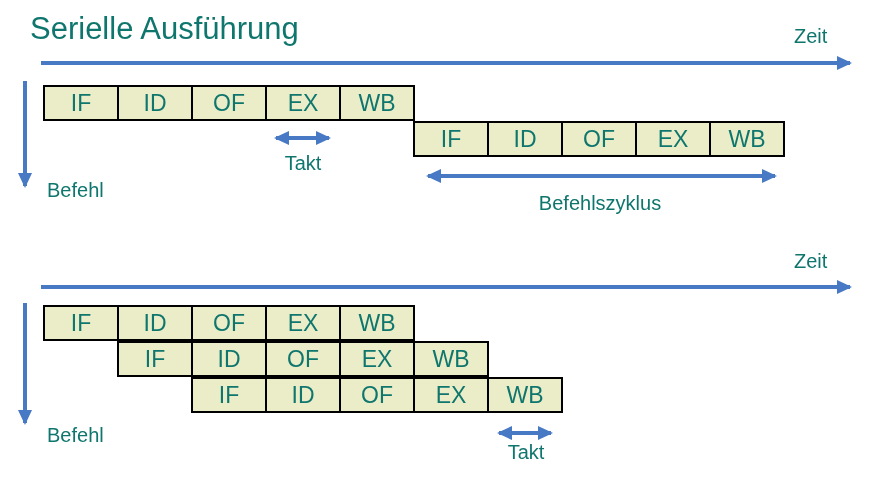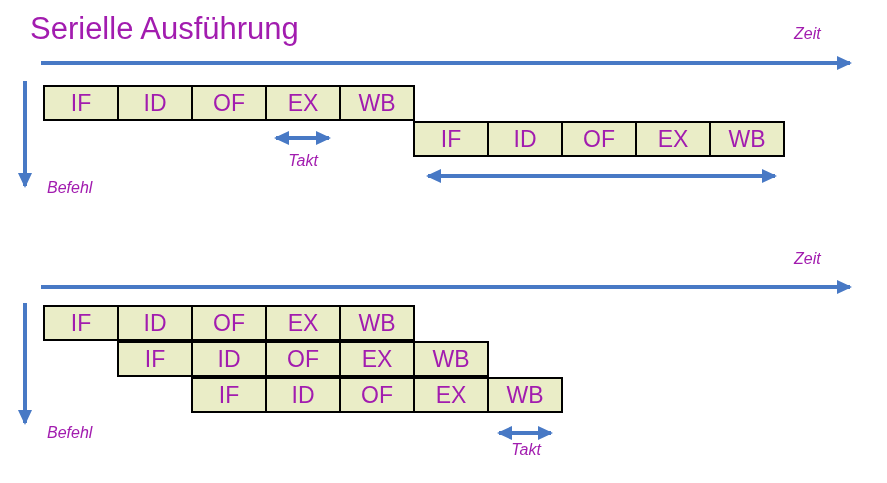--- a/index.html
+++ b/index.html
@@ -2,37 +2,36 @@
 <html><head>
 <meta charset="utf-8">
 <style>
   html, body { margin: 0; padding: 0; background: #ffffff; }
   .canvas {
     position: relative;
     width: 887px;
     height: 483px;
     background: #ffffff;
     font-family: "Liberation Sans", "DejaVu Sans", sans-serif;
-    color: #a21caf;
+    color: #0f766e;
     overflow: hidden;
   }
   .arrows-layer { position: absolute; left: 0; top: 0; width: 887px; height: 483px; }
   .arrow-line { stroke: #4879C5; stroke-width: 4; fill: none; }
   .title {
     position: absolute;
     font-size: 31px;
     line-height: 1.05;
     white-space: nowrap;
   }
   .label {
     position: absolute;
-    font-size: 16px;
+    font-size: 20px;
     line-height: 1.05;
     white-space: nowrap;
-    font-style: italic;
   }
   .label.centered { transform: translateX(-50%); text-align: center; }
   .stage-row { position: absolute; display: flex; text-align: center; }
   .stage-cell {
     box-sizing: border-box;
     width: 76px;
     height: 36px;
     background: #EAEDC7;
     border: 2px solid #000000;
     margin-left: -2px;
@@ -82,20 +81,21 @@
     <div class="stage-cell">ID</div>
     <div class="stage-cell">OF</div>
     <div class="stage-cell">EX</div>
     <div class="stage-cell">WB</div>
   </div>
 
   <div class="label centered" style="left:303px; top:153px;">Takt</div>
 
   <div class="label" style="left:47px; top:180px;">Befehl</div>
 
+  <div class="label centered" style="left:600px; top:193px;">Befehlszyklus</div>
 
 
   <div class="label" style="left:794px; top:251px;">Zeit</div>
 
   <div class="stage-row" style="left:43px; top:305px;">
     <div class="stage-cell">IF</div>
     <div class="stage-cell">ID</div>
     <div class="stage-cell">OF</div>
     <div class="stage-cell">EX</div>
     <div class="stage-cell">WB</div>

